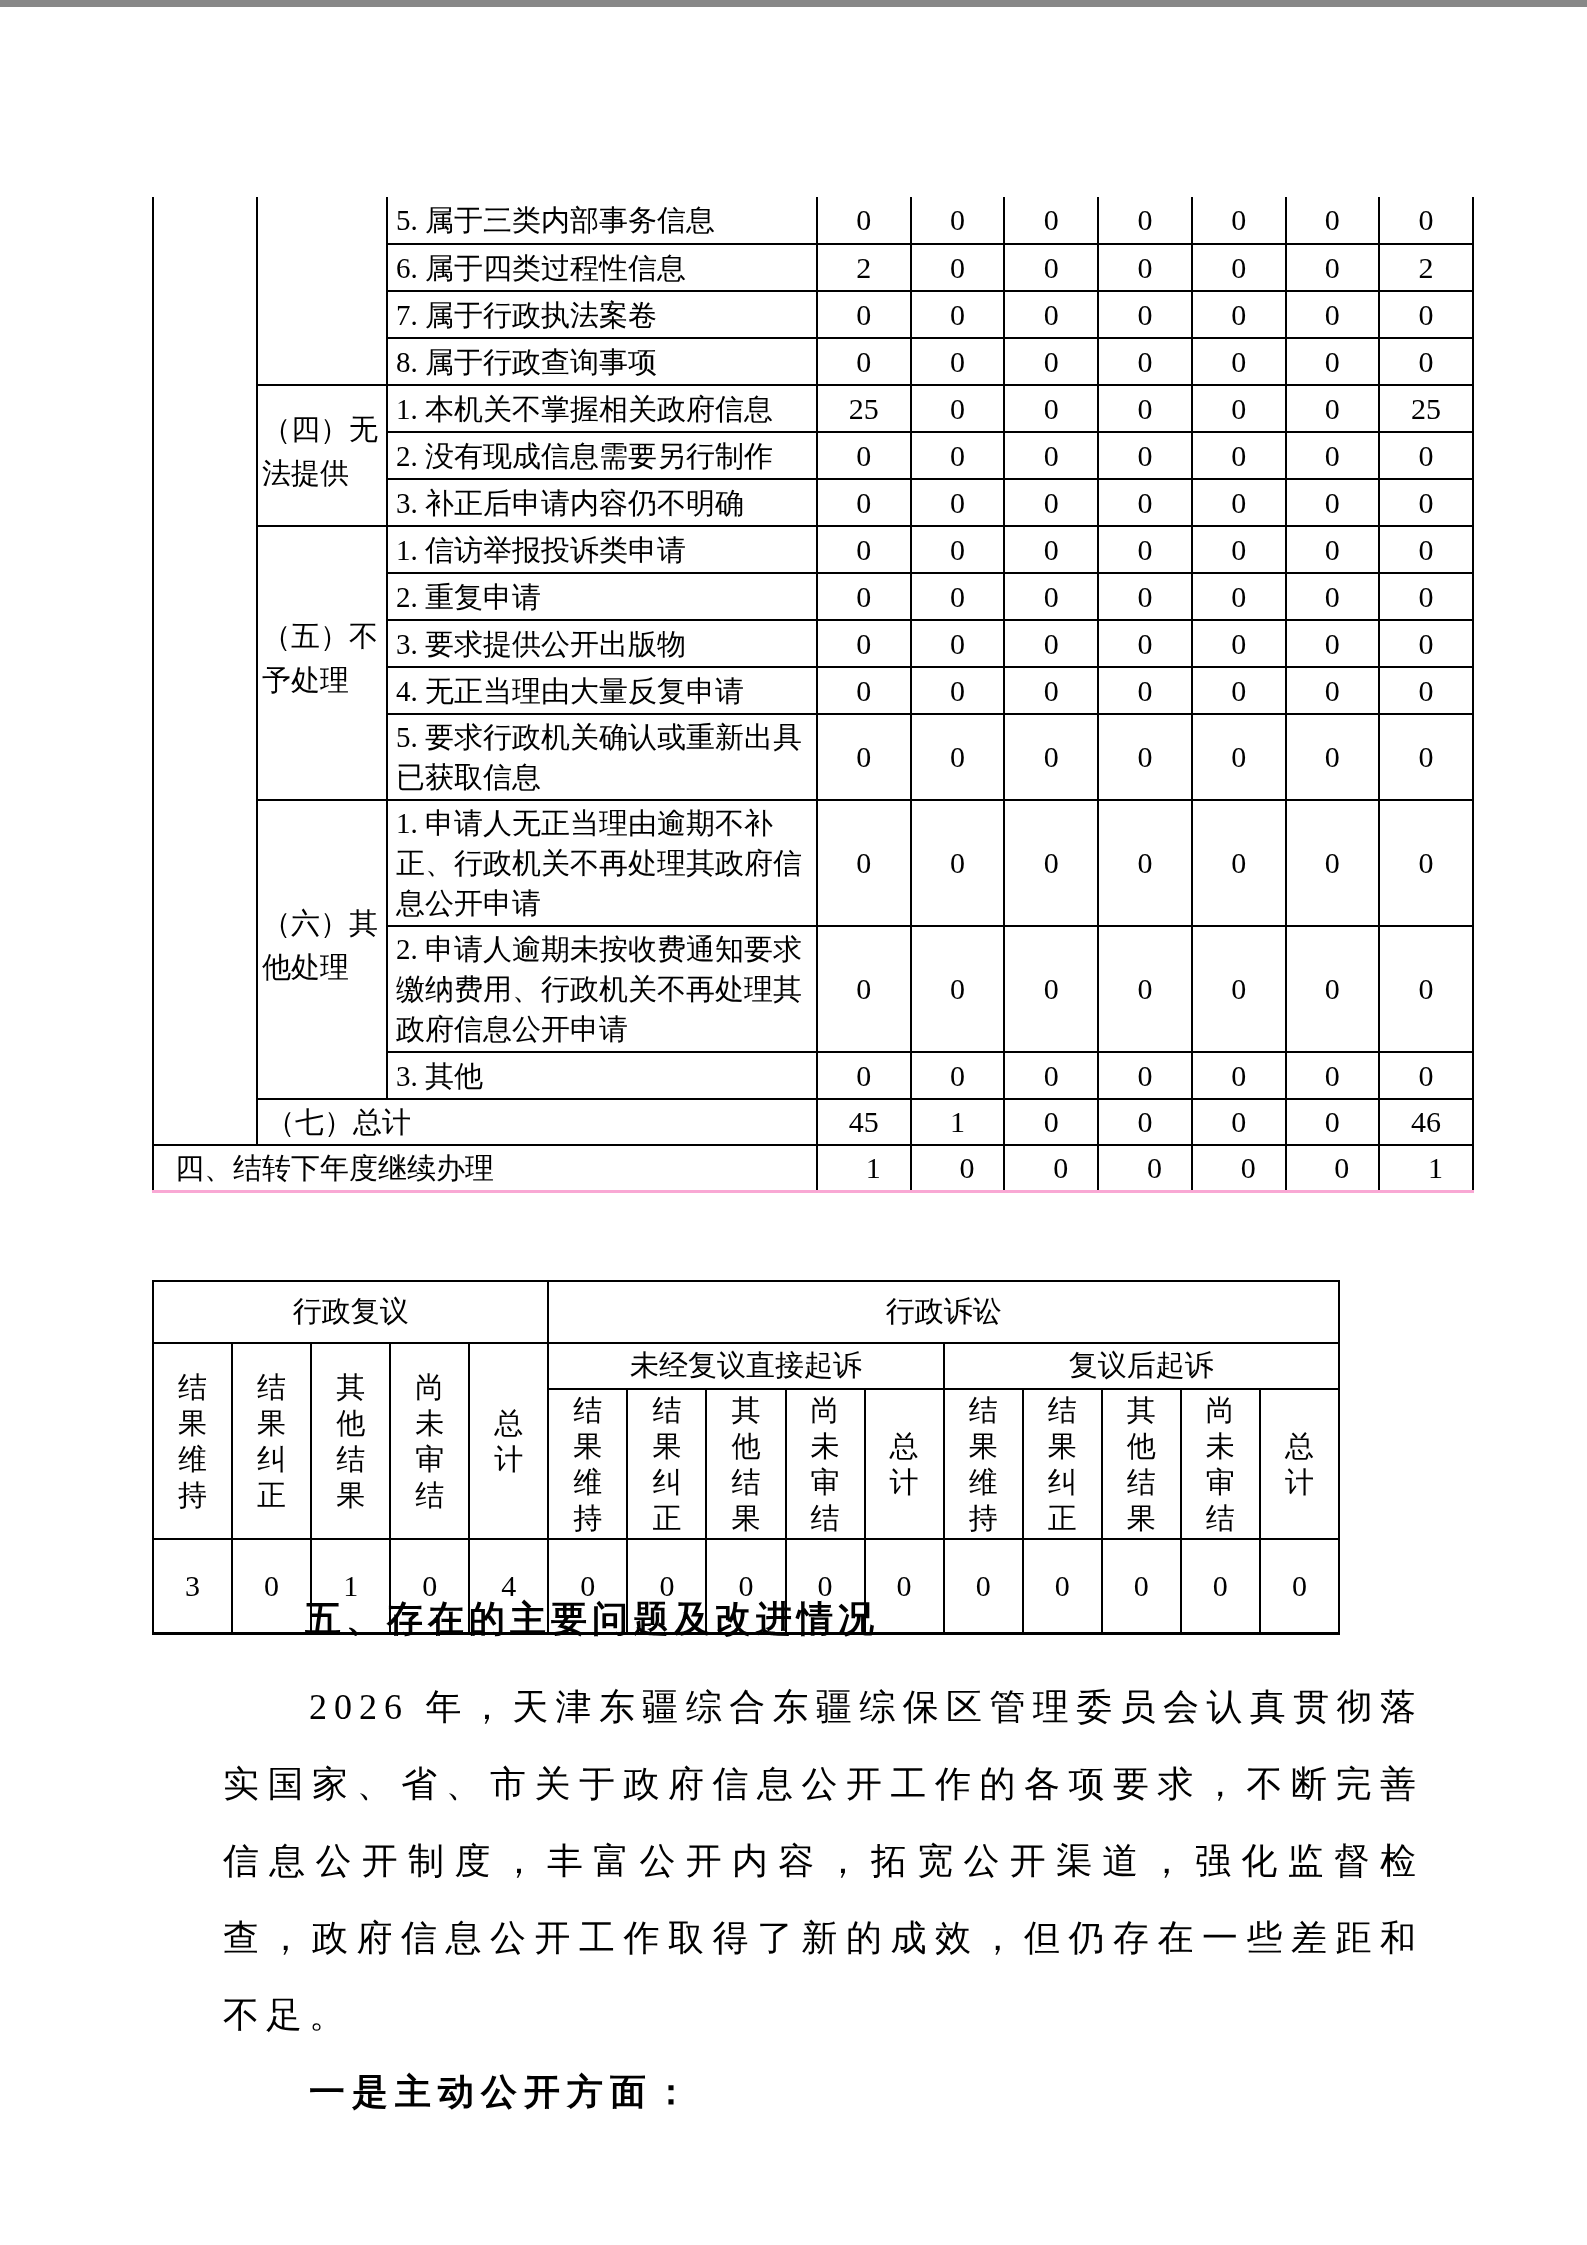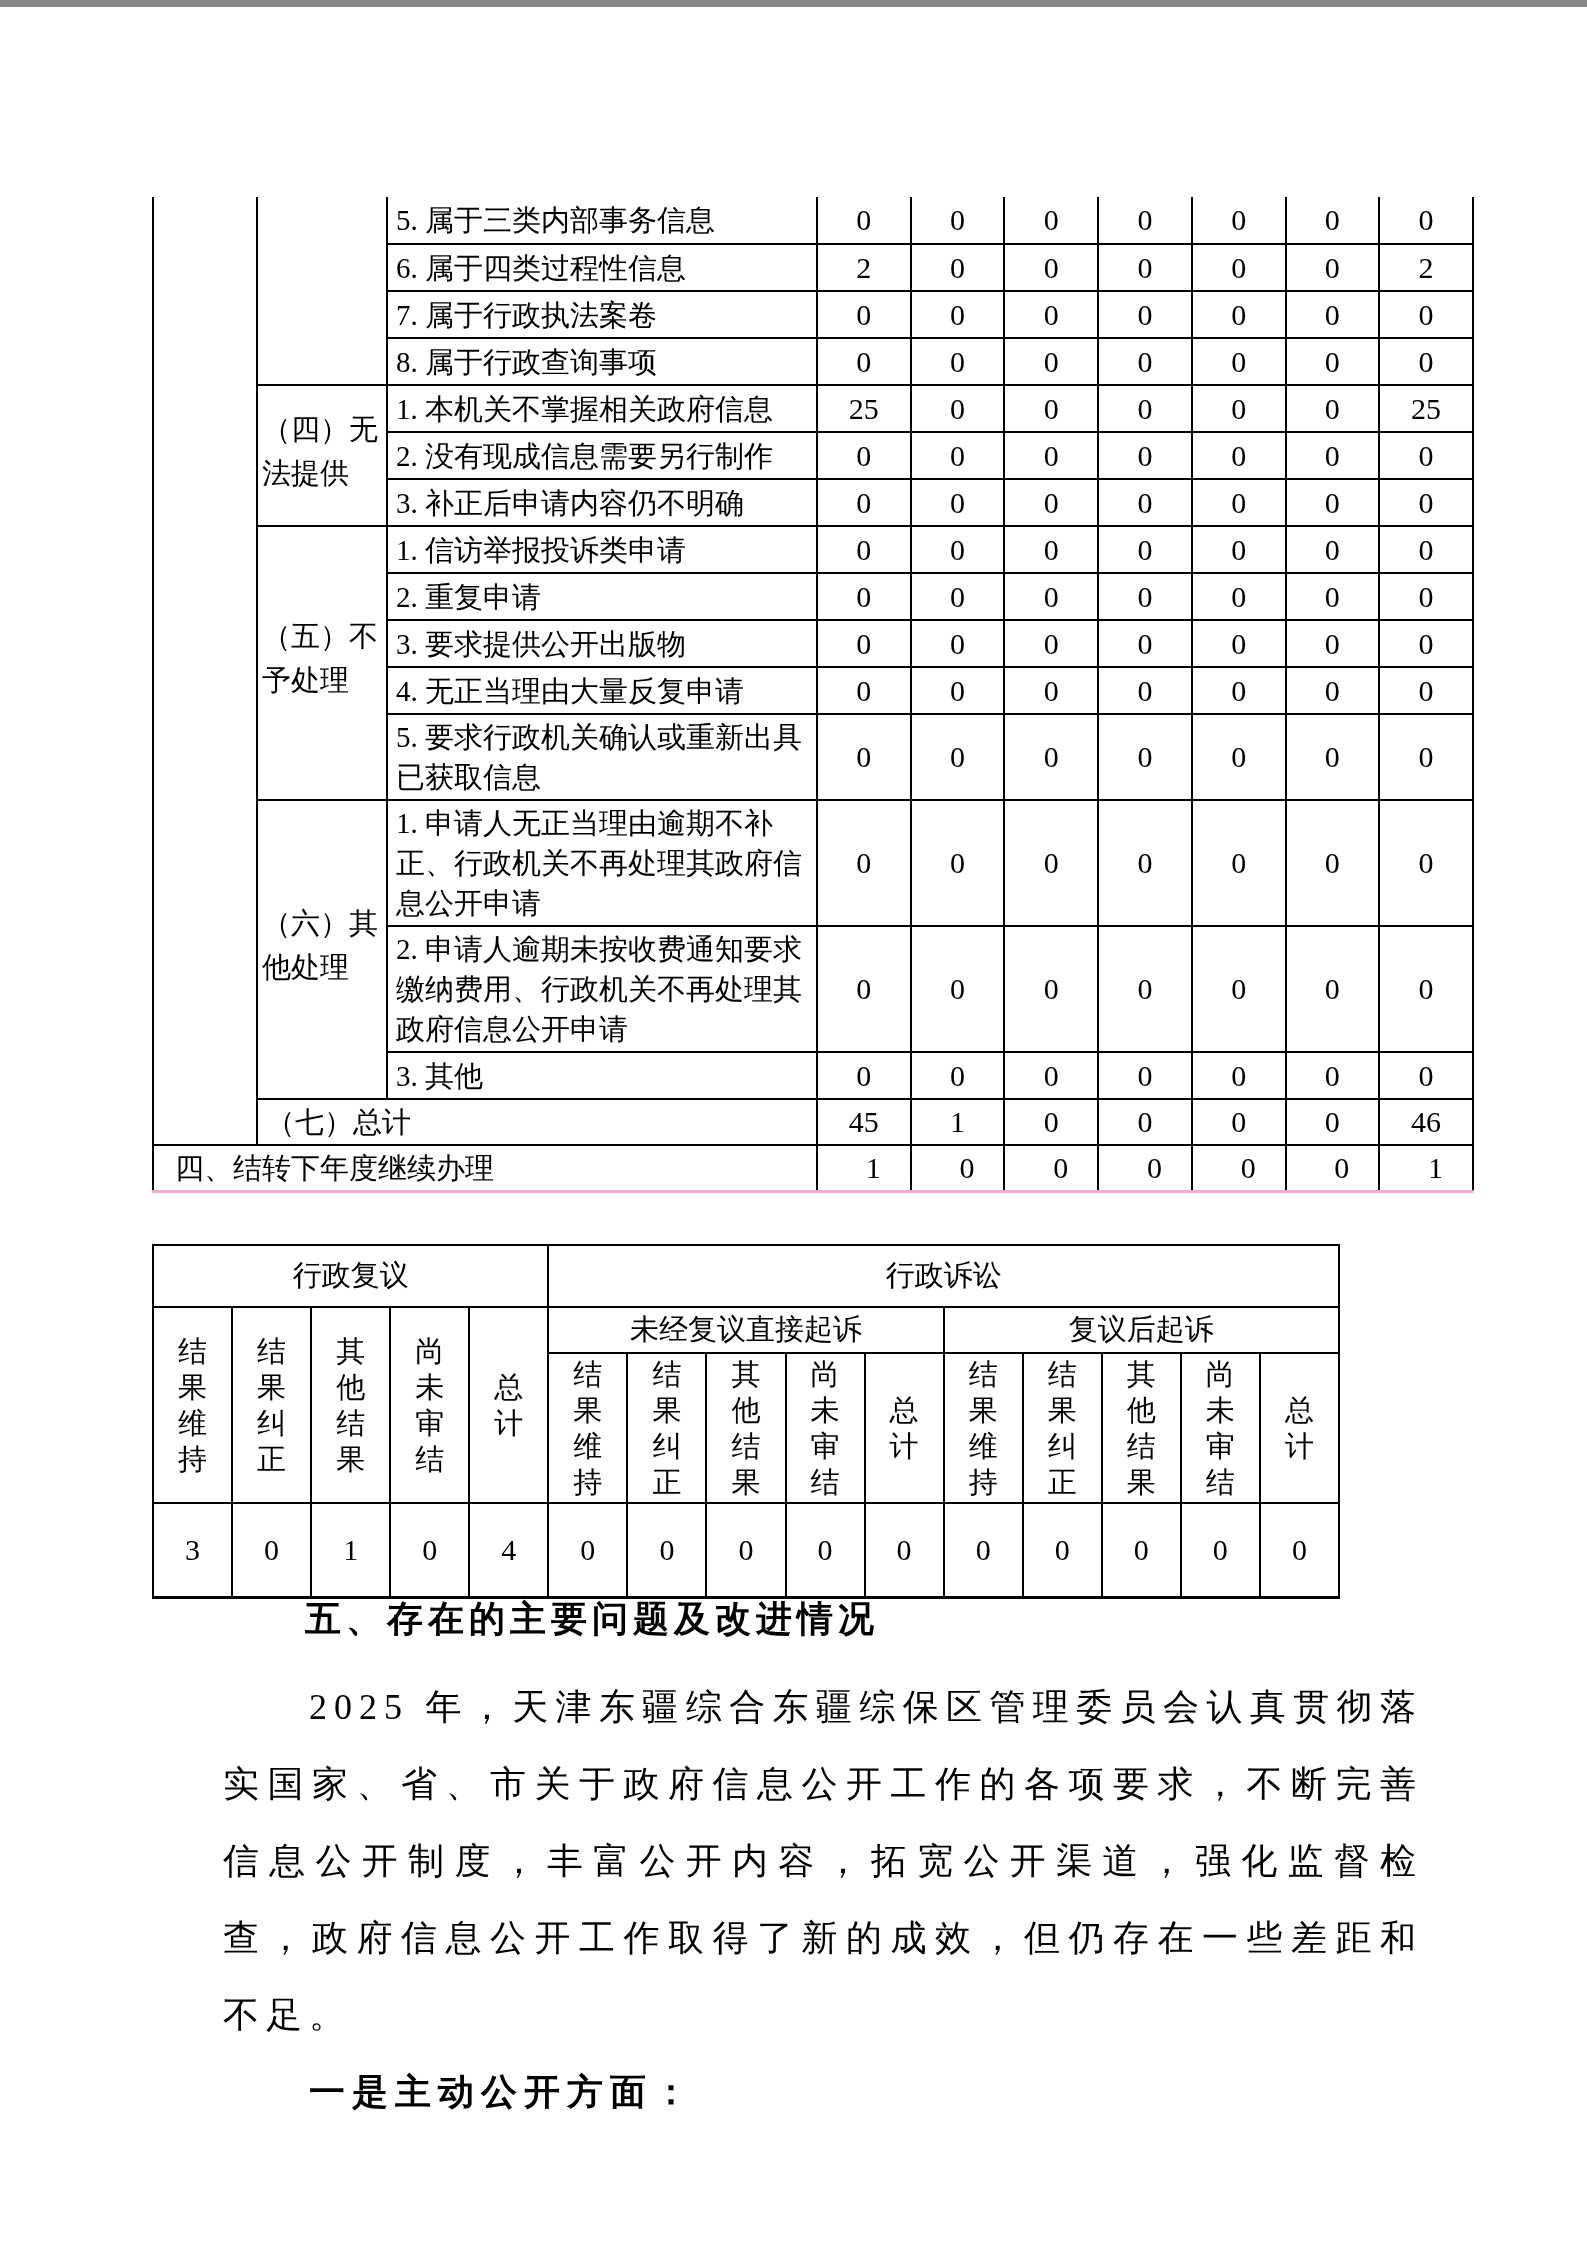--- a/index.html
+++ b/index.html
@@ -20,21 +20,21 @@
   .num{font-size:30px;text-align:center;padding:0 2px;}
   .h47{height:47px;} .h86{height:86px;} .h122{height:122px;} .h43{height:43px;padding-left:34px;} .h46{height:46px;}
   
   .heading{
     position:absolute;left:305px;white-space:nowrap;
     font-family:"Liberation Sans","DejaVu Sans",sans-serif;
     font-weight:bold;font-size:36px;line-height:48px;letter-spacing:5px;
   }
   .h4{top:1190px;} .h5{top:1588px;}
   
-  .tbl2{position:absolute;left:152px;top:1237px;width:1188px;border:2px solid #be185d;}
+  .tbl2{position:absolute;left:152px;top:1273px;width:1188px;border:2px solid #be185d;}
   .tbl2 th,.tbl2 td{border:2px solid #000;vertical-align:middle;font-weight:normal;overflow:hidden;}
   .tbl2 th{font-size:29px;text-align:center;}
   .t2r1{height:62px;} .t2r2{height:46px;} .t2r3{height:57px;}
   .leaf{line-height:36px;padding:2px 13px;word-break:break-all;}
   .t2data td{height:90px;font-size:30px;text-align:center;border-bottom:3px solid #000;}
   
   .bodyblock{
     position:absolute;left:223px;top:1662px;width:1200px;
     font-size:36px;line-height:77px;letter-spacing:7px;
     text-align:justify;
@@ -305,17 +305,17 @@
         <td>0</td>
         <td>0</td>
         <td>0</td>
       </tr>
     </tbody>
   </table>
 
   <div class="heading h5">五、存在的主要问题及改进情况</div>
 
   <div class="bodyblock">
-    <p>2025 年，天津东疆综合东疆综保区管理委员会认真贯彻落实国家、省、市关于政府信息公开工作的各项要求，不断完善信息公开制度，丰富公开内容，拓宽公开渠道，强化监督检查，政府信息公开工作取得了新的成效，但仍存在一些差距和不足。</p>
+    <p>2026 年，天津东疆综合东疆综保区管理委员会认真贯彻落实国家、省、市关于政府信息公开工作的各项要求，不断完善信息公开制度，丰富公开内容，拓宽公开渠道，强化监督检查，政府信息公开工作取得了新的成效，但仍存在一些差距和不足。</p>
     <p class="sub">一是主动公开方面：</p>
   </div>
 
 </div>
 
 </body></html>

